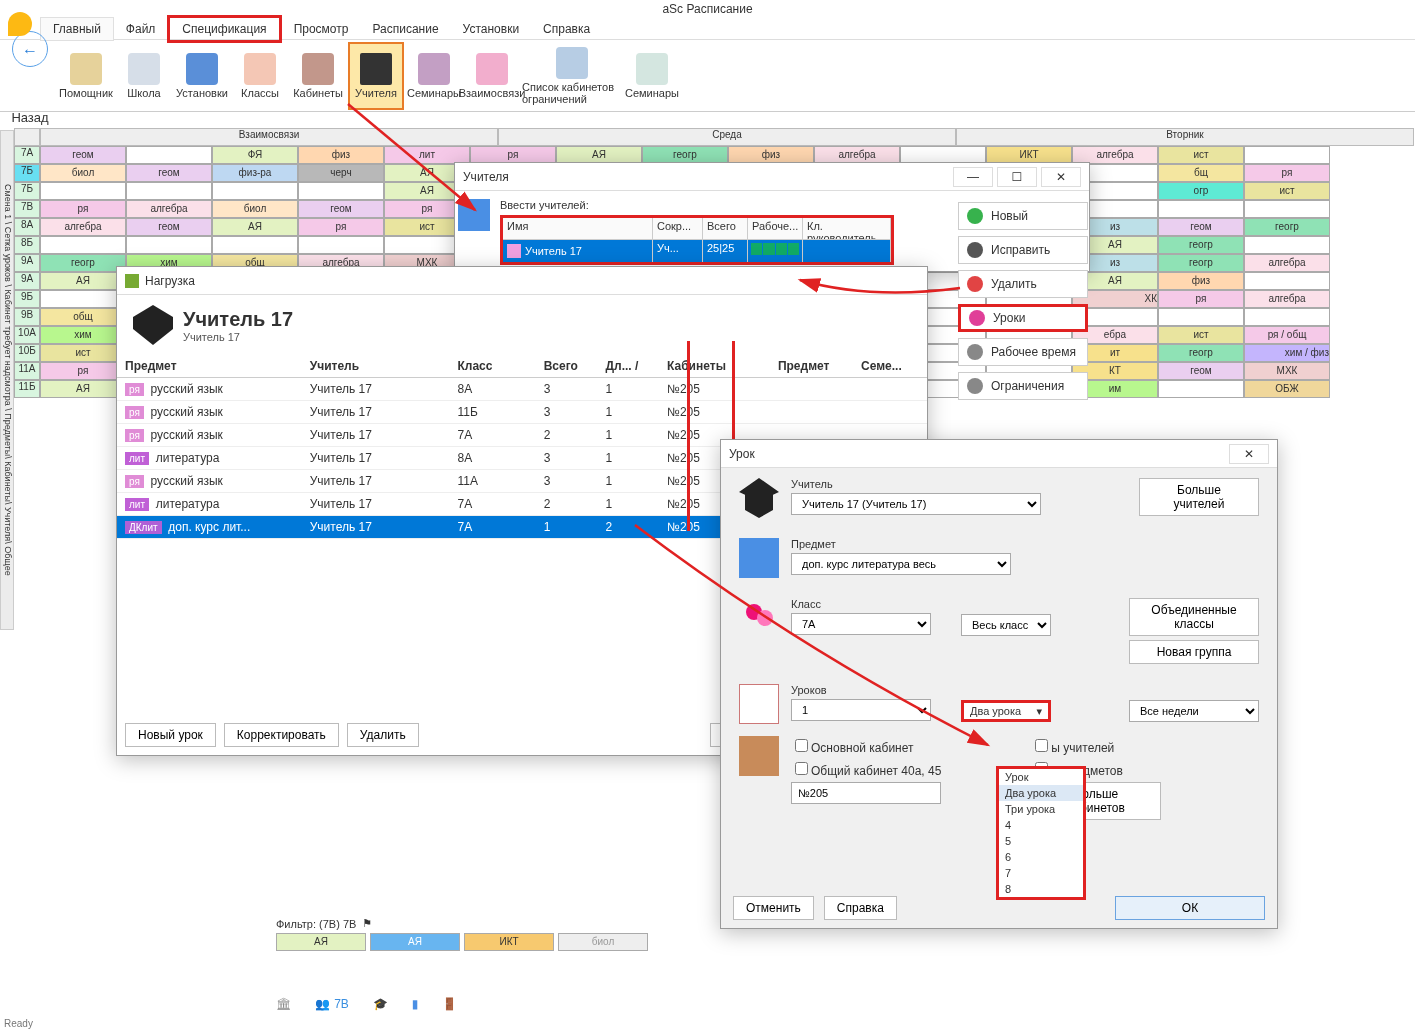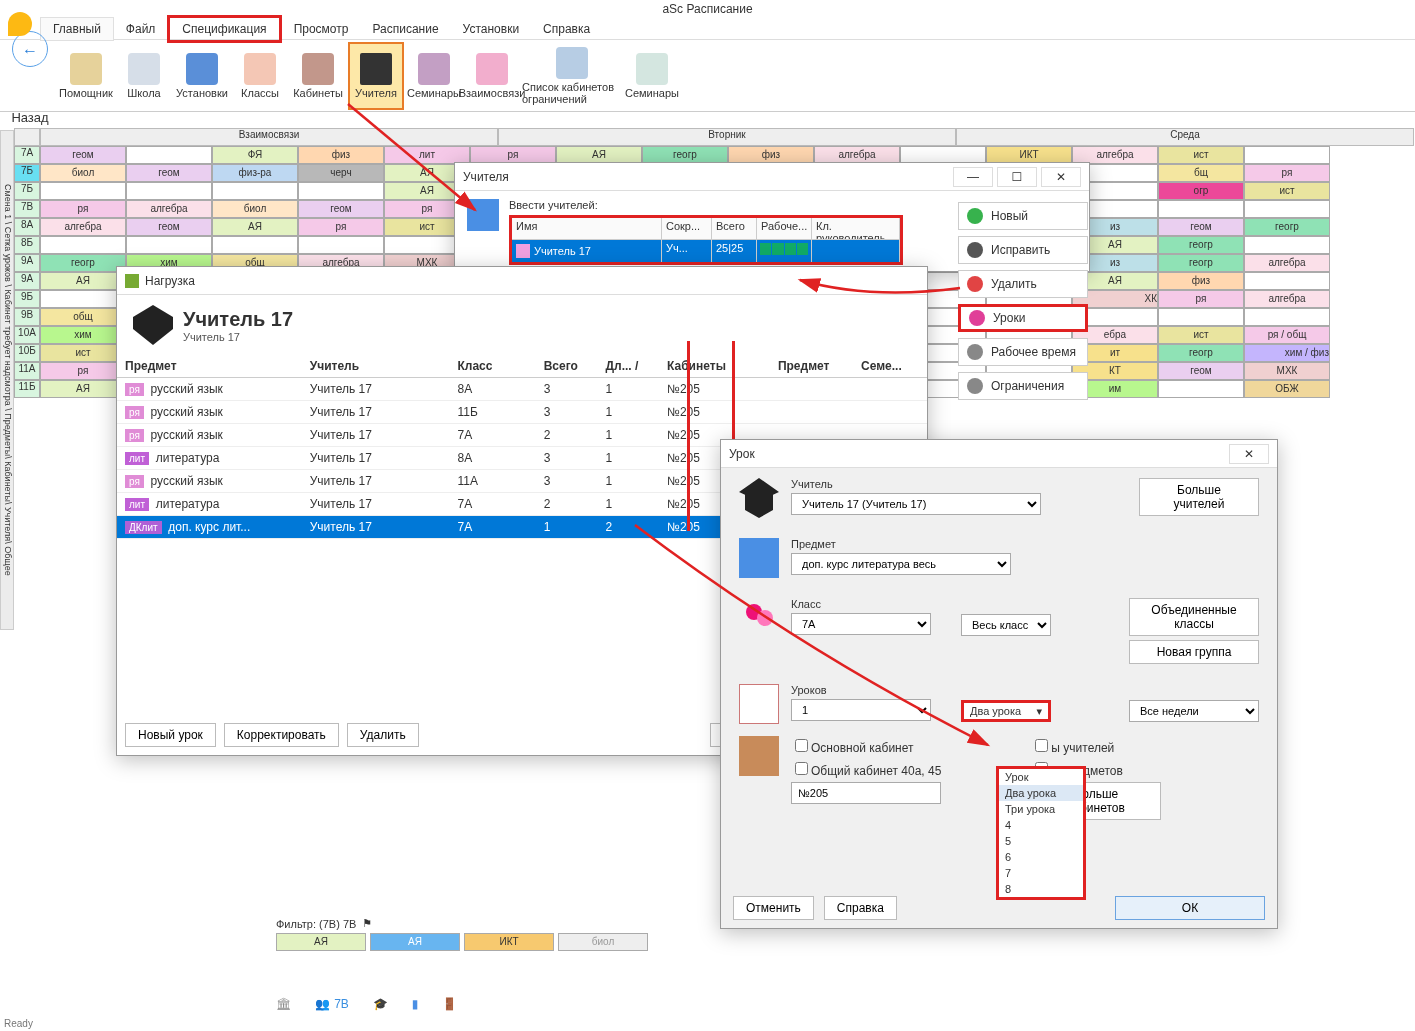--- a/index.html
+++ b/index.html
@@ -25,21 +25,21 @@
 .srow .cls { width:26px; font-size:10px; text-align:center; background:#d8f5df; border:1px solid #aaa;}
 .srow .cls.blue { background:#68dff2;}
 .cell { width:86px; border:1px solid #aaa; text-align:center; font-size:10px; line-height:16px; overflow:hidden;}
 
 .win { position:absolute; background:#fff; border:1px solid #999; box-shadow:0 4px 20px rgba(0,0,0,.25);}
 .win .titlebar { height:28px; display:flex; align-items:center; padding:0 8px; font-size:12px; border-bottom:1px solid #ddd;}
 .win .titlebar .winbtns { margin-left:auto; display:flex; gap:4px;}
 .win .titlebar .winbtns span { width:40px; height:20px; text-align:center; border:1px solid #ddd; font-size:12px; line-height:18px;}
 
 #dlg-teachers { top:162px; left:454px; width:636px; height:110px;}
-#dlg-teachers .body { padding:8px 12px;}
+#dlg-teachers .body { padding:8px 3px;}
 .th-table { border:1px solid #ccc; width:394px;}
 .th-table .hdr, .th-table .row { display:flex; height:22px;}
 .th-table .hdr div, .th-table .row div { border-right:1px solid #ccc; padding:2px 4px; font-size:11px; overflow:hidden;}
 .th-table .hdr { background:#fafafa; border-bottom:1px solid #ccc;}
 .th-table .row.sel { background:#0078d7; color:#fff;}
 .hl-red { border:3px solid #e02222 !important;}
 
 .sidecol { position:absolute; top:202px; left:958px; width:130px; display:flex; flex-direction:column; gap:6px;}
 .sidebtn { height:28px; border:1px solid #ccc; background:#fff; display:flex; align-items:center; padding:0 8px; font-size:12px; cursor:pointer;}
 .sidebtn .ic { width:16px; height:16px; border-radius:50%; margin-right:8px;}
@@ -133,22 +133,22 @@
       <span>Семинары</span>
     </div>
 </div>
 
 <div class="vtab">Смена 1 \ Сетка уроков \ Кабинет требует надсмотра \ Предметы\ Кабинеты\ Учителя\ Общее</div>
 
 <div class="gridwrap">
   <div class="dayhdr">
     <div style="width:26px;flex:0 0 26px"></div>
     <div>Взаимосвязи</div>
+    <div>Среда</div>
     <div>Вторник</div>
-    <div>Среда</div>
   </div>
   <div id="schedrows" class="schedrows">
       <div class="srow">
         <div class="cls">7А</div>
         <div class="cell" style="background: rgb(234, 207, 240);">геом</div>
         <div class="cell" style="background: rgb(255, 255, 255);"></div>
         <div class="cell" style="background: rgb(227, 242, 194);">ФЯ</div>
         <div class="cell" style="background: rgb(255, 215, 176);">физ</div>
         <div class="cell" style="background: rgb(245, 201, 232);">лит</div>
         <div class="cell" style="background: rgb(245, 201, 232);">ря</div>
@@ -188,21 +188,21 @@
         <div class="cell" style="background: rgb(255, 255, 255);"></div>
         <div class="cell" style="background: rgb(227, 242, 194);">АЯ</div>
         <div class="cell" style="background: rgb(255, 255, 255);"></div>
         <div class="cell" style="background: rgb(255, 255, 255);"></div>
         <div class="cell" style="background: rgb(255, 255, 255);"></div>
         <div class="cell" style="background: rgb(255, 255, 255);"></div>
         <div class="cell" style="background: rgb(255, 255, 255);"></div>
         <div class="cell" style="background: rgb(255, 255, 255);"></div>
         <div class="cell" style="background: rgb(255, 255, 255);"></div>
         <div class="cell" style="background: rgb(255, 255, 255);"></div>
-        <div class="cell" style="background: #ec4899;">огр</div>
+        <div class="cell" style="background: #5eead4;">огр</div>
         <div class="cell" style="background: rgb(233, 228, 159);">ист</div>
       </div>
       <div class="srow">
         <div class="cls">7В</div>
         <div class="cell" style="background: rgb(245, 201, 232);">ря</div>
         <div class="cell" style="background: rgb(251, 224, 233);">алгебра</div>
         <div class="cell" style="background: rgb(255, 230, 199);">биол</div>
         <div class="cell" style="background: rgb(234, 207, 240);">геом</div>
         <div class="cell" style="background: rgb(245, 201, 232);">ря</div>
         <div class="cell" style="background: rgb(255, 255, 255);"></div>

